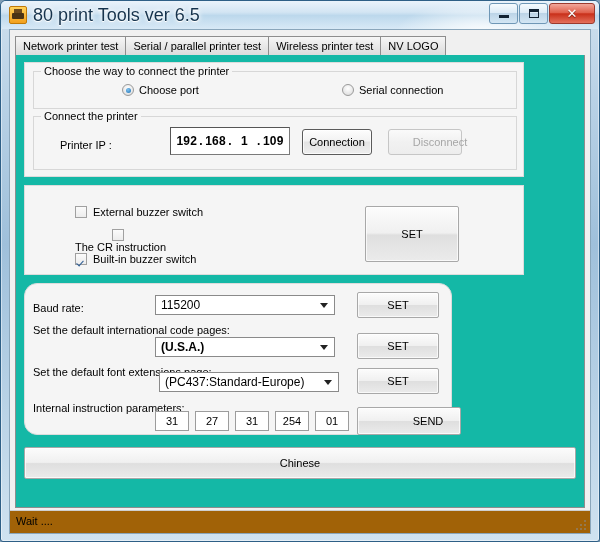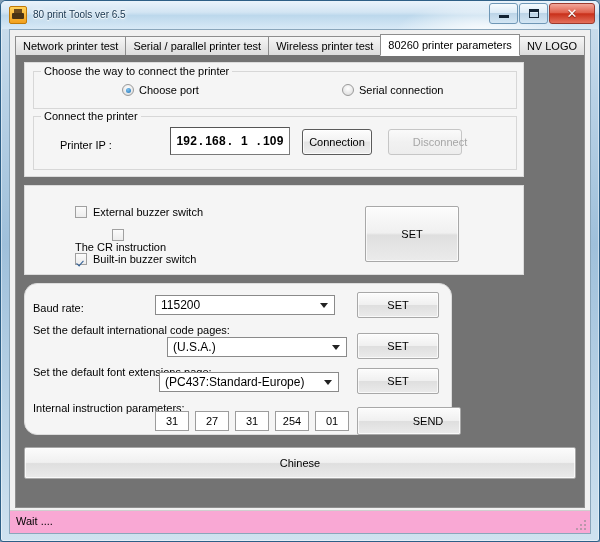--- a/index.html
+++ b/index.html
@@ -38,21 +38,21 @@
   .app-icon i{
     position:absolute;left:2px;top:6px;width:12px;height:6px;
     background:#4a3414;border-radius:1px;display:block;
   }
   .app-icon i:after{
     content:"";position:absolute;left:2px;top:-4px;width:8px;height:4px;
     background:#6b4a1d;
   }
   .title-text{
     position:absolute;left:32px;top:5px;height:18px;line-height:18px;
-    font-size:10px;color:#15334d;
+    font-size:18px;color:#15334d;
     text-shadow:0 0 4px #fff,0 0 6px #fff,0 1px 0 #fff;
     white-space:nowrap;
   }
   .caption-btns{position:absolute;right:4px;top:2px;height:21px;display:flex;}
   .cbtn{
     width:29px;height:21px;margin-left:1px;box-sizing:border-box;
     border:1px solid #6f97b6;border-radius:3px;
     background:linear-gradient(180deg,#f6fbfe 0%,#dbeaf6 48%,#bcd4e7 50%,#d3e6f4 100%);
     position:relative;
   }
@@ -94,21 +94,21 @@
     box-sizing:border-box;position:relative;top:0;margin-top:8px;
   }
   .tab.active{
     background:#fff;height:22px;line-height:21px;
     border-bottom:1px solid #fff;z-index:3;
     margin-bottom:-1px;
   }
 
   .tabpage{
     position:absolute;left:5px;top:25px;right:5px;bottom:25px;
-    background:#737373;border:1px solid #8d8d8d;border-top:none;
+    background:#14b8a6;border:1px solid #8d8d8d;border-top:none;
     box-sizing:border-box;
   }
 
   
   .panel{
     position:absolute;background:#f5f5f5;
     border:1px solid #dcdcdc;
     box-sizing:border-box;
   }
   .groupbox{
@@ -193,21 +193,21 @@
   .bigbtn{
     position:absolute;box-sizing:border-box;
     border:1px solid #a8a8a8;border-radius:2px;
     background:linear-gradient(180deg,#fcfcfc 0%,#f0f0f0 48%,#dfdfdf 52%,#ebebeb 100%);
     display:flex;align-items:center;justify-content:center;font-size:11px;
     box-shadow:inset 0 0 0 1px rgba(255,255,255,.7);
   }
 
   .statusbar{
     position:absolute;left:0;right:0;bottom:0;height:22px;
-    background:#f9a8d4;border-top:1px solid #cfcfcf;
+    background:#a16207;border-top:1px solid #cfcfcf;
   }
   .statusbar .st{position:absolute;left:6px;top:4px;font-size:11px;}
   .grip{
     position:absolute;right:3px;bottom:2px;width:12px;height:12px;opacity:.55;
   }
   .grip span{position:absolute;width:2px;height:2px;background:#8a8a8a;}
 </style>
 </head>
 <body>
 
@@ -235,21 +235,20 @@
       </div>
     </div>
   </div>
 
   <div class="client">
 
     <div class="tabstrip">
       <div class="tab">Network printer test</div>
       <div class="tab">Serial / parallel printer test</div>
       <div class="tab">Wireless printer test</div>
-      <div class="tab active">80260 printer parameters</div>
       <div class="tab">NV LOGO</div>
     </div>
 
     <div class="tabpage">
 
       <div class="panel" style="left:8px;top:7px;width:500px;height:115px;">
 
         <div class="groupbox" style="left:8px;top:8px;width:484px;height:38px;">
           <div class="gb-title">Choose the way to connect the printer</div>
           <div class="radio on" style="left:88px;top:12px;">
@@ -300,21 +299,21 @@
       <div class="panel" style="left:8px;top:228px;width:428px;height:152px;border-radius:13px;">
 
         <div class="lbl" style="left:8px;top:18px;">Baud rate:</div>
         <div class="combo" style="left:130px;top:11px;width:180px;height:20px;">
           <span>115200</span>
           <span class="arrow"></span>
         </div>
         <div class="bigbtn" style="left:332px;top:8px;width:82px;height:26px;">SET</div>
 
         <div class="lbl" style="left:8px;top:40px;">Set the default international code pages:</div>
-        <div class="combo" style="left:142px;top:53px;width:180px;height:20px;">
+        <div class="combo" style="left:130px;top:53px;width:180px;height:20px;font-weight:bold;">
           <span>(U.S.A.)</span>
           <span class="arrow"></span>
         </div>
         <div class="bigbtn" style="left:332px;top:49px;width:82px;height:26px;">SET</div>
 
         <div class="lbl" style="left:8px;top:82px;">Set the default font extensions page:</div>
         <div class="combo" style="left:134px;top:88px;width:180px;height:20px;">
           <span>(PC437:Standard-Europe)</span>
           <span class="arrow"></span>
         </div>

